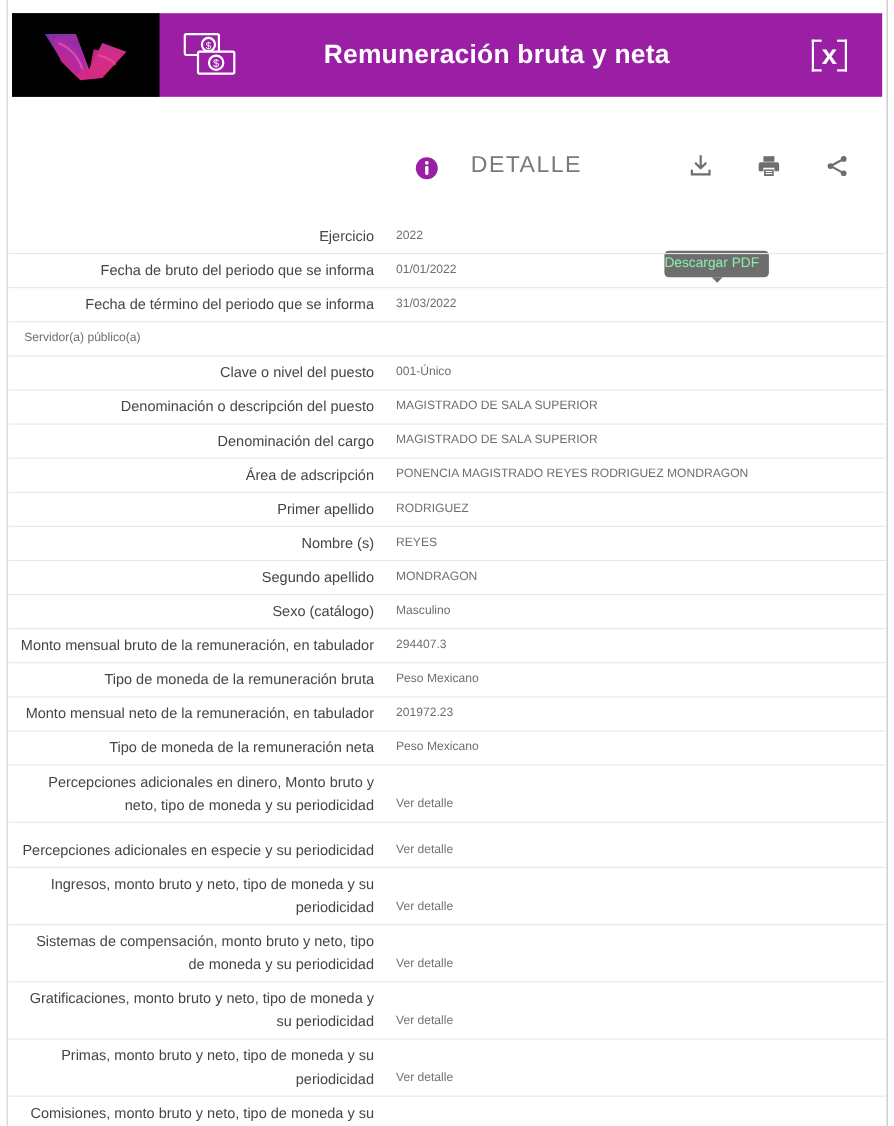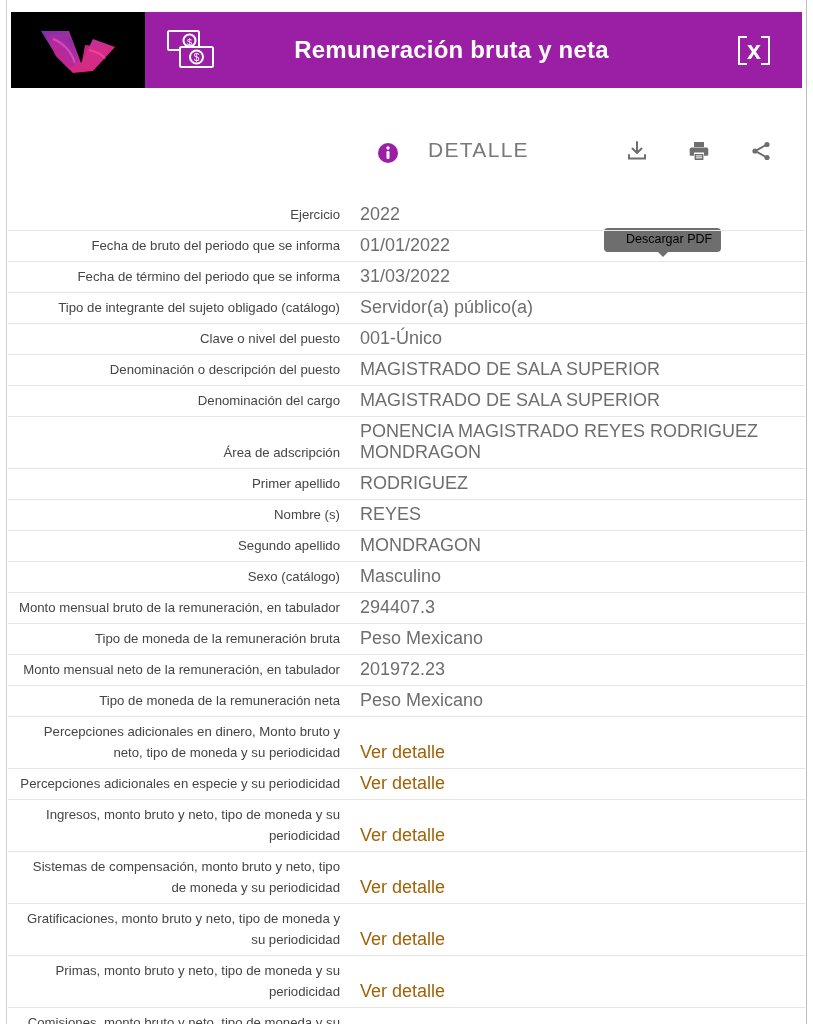--- a/index.html
+++ b/index.html
@@ -109,23 +109,23 @@
   }
   .tb-btn {
     width: 26px; height: 26px;
     display: flex; align-items: center; justify-content: center;
     cursor: pointer;
   }
   .tooltip {
     position: absolute;
     left: 580px; top: 108px;
     background: #6E6E6E;
-    color: #000000;
+    color: #86efac;
     font-size: 12.5px;
-    padding: 4px 9px 5px 22px;
+    padding: 4px 9px 5px 0;
     border-radius: 4px;
     white-space: nowrap;
     line-height: 1.2;
   }
   .tooltip::after {
     content: "";
     position: absolute;
     left: 50%; margin-left: -5px; bottom: -5px;
     border-left: 5px solid transparent;
     border-right: 5px solid transparent;
@@ -149,28 +149,29 @@
     width: 338px;
     flex: 0 0 338px;
     text-align: right;
     font-size: 13.2px;
     color: #454545;
     line-height: 21px;
     padding: 4px 6px 5px 10px;
   }
   .dvalue {
     flex: 1 1 auto;
-    font-size: 18px;
+    font-size: 11px;
     color: #6E6E6E;
     line-height: 21px;
     padding: 4px 6px 5px 14px;
   }
   .dvalue.link {
-    color: #a16207;
+    color: #737373;
     cursor: pointer;
+    margin-top: 10px;
   }
 </style>
 </head>
 <body>
 
 <div id="page">
 
   <div class="edge-left"></div>
   <div class="edge-right"></div>
 
@@ -264,21 +265,20 @@
       </div>
       <div class="drow">
         <div class="dlabel">Fecha de bruto del periodo que se informa</div>
         <div class="dvalue">01/01/2022</div>
       </div>
       <div class="drow">
         <div class="dlabel">Fecha de término del periodo que se informa</div>
         <div class="dvalue">31/03/2022</div>
       </div>
       <div class="drow">
-        <div class="dlabel">Tipo de integrante del sujeto obligado (catálogo)</div>
         <div class="dvalue">Servidor(a) público(a)</div>
       </div>
       <div class="drow">
         <div class="dlabel">Clave o nivel del puesto</div>
         <div class="dvalue">001-Único</div>
       </div>
       <div class="drow">
         <div class="dlabel">Denominación o descripción del puesto</div>
         <div class="dvalue">MAGISTRADO DE SALA SUPERIOR</div>
       </div>

